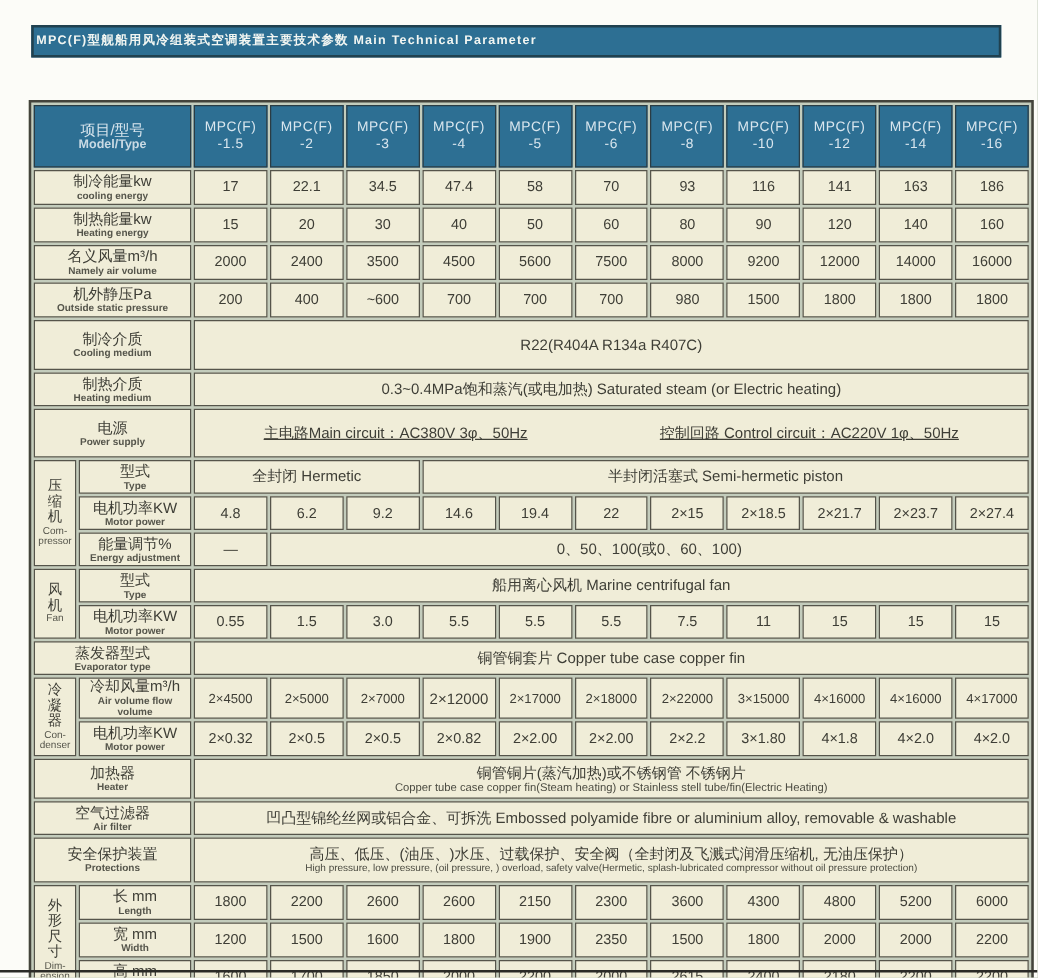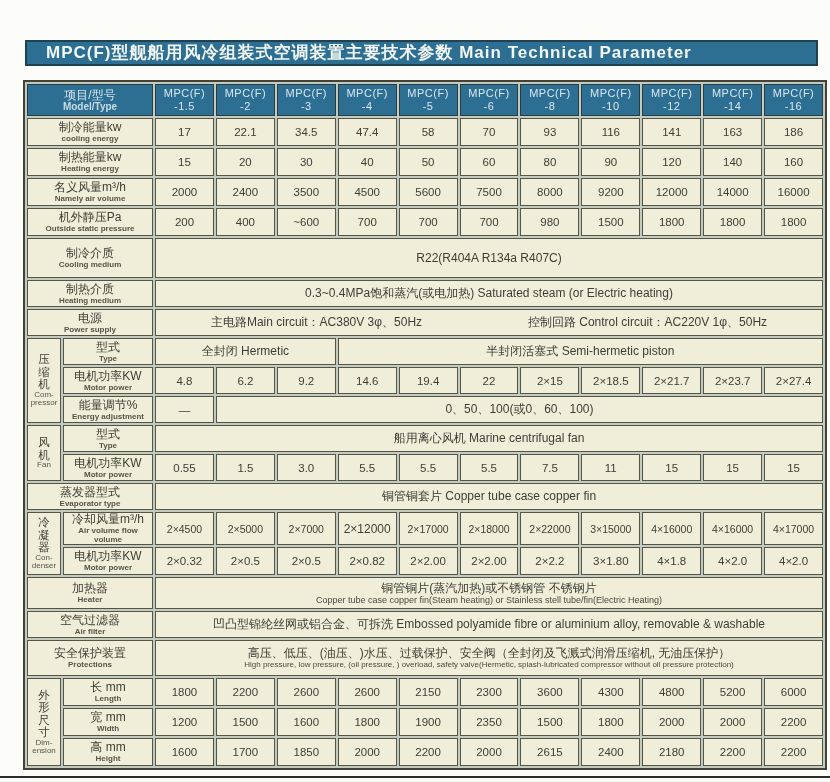--- a/index.html
+++ b/index.html
@@ -3,24 +3,24 @@
 <meta charset="utf-8">
 <style>
   html,body { margin:0; padding:0; }
   body {
     width:830px; height:782px; position:relative;
     background:#fcfcf8;
     font-family:"Liberation Sans", sans-serif;
     color:#3e3e36;
   }
   .titlebar {
-    position:absolute; left:25px; top:40px; width:770px; height:22px;
+    position:absolute; left:25px; top:20px; width:770px; height:22px;
     background:#2d6f93; border:2px solid #20414f;
-    color:#f2f6f2; font-weight:bold; font-size:17px; line-height:22px;
-    padding-left:19px; letter-spacing:1px; white-space:nowrap; overflow:hidden;
+    color:#f2f6f2; font-weight:bold; font-size:10px; line-height:22px;
+    padding-left:2px; letter-spacing:1px; white-space:nowrap; overflow:hidden;
   }
   table.tbl {
     position:absolute; left:23px; top:80px; width:804px;
     border-collapse:separate; border-spacing:2px;
     background:#c3ccbc; border:2px solid #43433b;
     table-layout:fixed;
   }
   td {
     background:#f0edd8; border:1px solid #55544a;
     text-align:center; vertical-align:middle;
@@ -28,21 +28,21 @@
   }
   td.hd { background:#2d6f93; border-color:#2a3c44; color:#d9e6ee; }
   .hdl { font-size:11px; line-height:13px; letter-spacing:0.5px;text-align:center; }
   .zh  { font-size:12px; line-height:13px; }
   .en  { font-size:8px;  line-height:9px; color:#55554b;font-weight:bold; }
   .val { font-size:11.5px; }
   .merged { font-size:12px; }
   td.grp { padding:0; }
   .gzh { font-size:11.5px; line-height:12.5px; width:13px; margin:0 auto; word-break:break-all; }
   .gen { font-size:8px; line-height:8.5px; color:#55554b; word-break:break-all; }
-  .power-flex { display:flex; justify-content:space-around; align-items:center; font-size:12px; }
+  .power-flex { display:flex; justify-content:space-around; align-items:center; font-size:12px;text-decoration:underline; }
   .line2-zh { font-size:12px; line-height:14px; }
   .line2-en { font-size:9px;  line-height:10px; color:#4a4a40; }
   .bottom-rule { position:absolute; left:0; top:776px; width:830px; height:2px; background:#2b2b27; }
 </style>
 </head>
 <body>
 
 <div class="titlebar">MPC(F)型舰船用风冷组装式空调装置主要技术参数 Main Technical Parameter</div>
 
 <table class="tbl">
@@ -56,21 +56,21 @@
       <col>
       <col>
       <col>
       <col>
       <col>
       <col>
       <col>
   </colgroup>
 
   <tbody>
-      <tr style="height:32px">
+      <tr style="height:50px">
     <td colspan="2" class="hd">
       <div class="zh">项目/型号</div>
       <div class="en" style="font-size:10px;color:#c9dae4">Model/Type</div>
     </td>
     <td class="hd">
           <div class="hdl">MPC(F)</div>
           <div class="hdl">-1.5</div>
         </td>
     <td class="hd">
           <div class="hdl">MPC(F)</div>
@@ -195,21 +195,21 @@
   </tr>
 
   <tr style="height:27px">
     <td colspan="2">
       <div class="zh">制热介质</div>
       <div class="en">Heating medium</div>
     </td>
     <td colspan="11" class="merged">0.3~0.4MPa饱和蒸汽(或电加热)  Saturated steam (or Electric heating)</td>
   </tr>
 
-  <tr style="height:27px">
+  <tr style="height:39px">
     <td colspan="2">
       <div class="zh">电源</div>
       <div class="en">Power supply</div>
     </td>
     <td colspan="11">
       <div class="power-flex">
         <span>主电路Main circuit：AC380V 3φ、50Hz</span>
         <span>控制回路 Control circuit：AC220V 1φ、50Hz</span>
       </div>
     </td>

